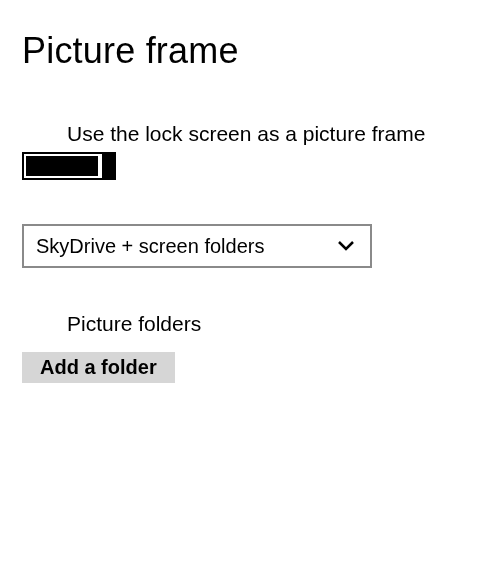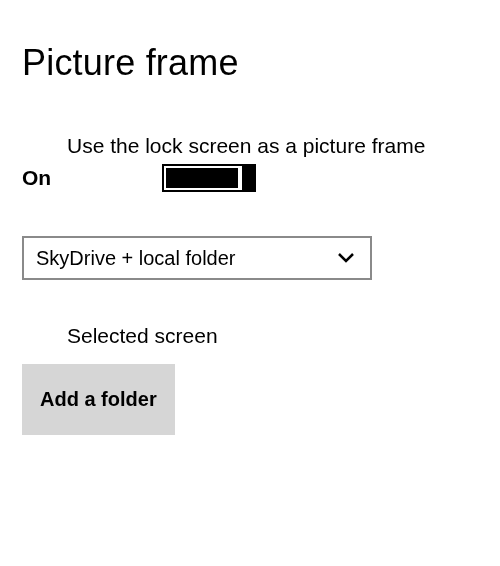--- a/index.html
+++ b/index.html
@@ -7,21 +7,21 @@
       padding: 26px 22px;
       font-family: "Segoe UI", "Segoe", Arial, sans-serif;
       background: #ffffff;
       color: #000000;
       width: 500px;
       box-sizing: border-box;
     }
     .page-title {
       font-size: 36px;
       font-weight: 300;
-      margin: 16px 0 50px 0;
+      margin: 4px 0 50px 0;
       letter-spacing: 0.2px;
     }
     .setting-block {
       margin-bottom: 44px;
     }
     .setting-label {
       font-size: 21px;
       font-weight: 400;
       margin-bottom: 6px;
       margin-left: 45px;
@@ -82,51 +82,50 @@
       width: 16px;
       height: 10px;
     }
     .chevron svg {
       display: block;
     }
     .add-folder-btn {
       margin-top: 10px;
       background: #d6d6d6;
       border: none;
-      padding: 24px 18px;
+      padding: 4px 18px;
       font-size: 20px;
       font-weight: 600;
       font-family: inherit;
       cursor: pointer;
       color: #000000;
     }
   </style>
 </head>
 <body>
 
 <h1 class="page-title">Picture frame</h1>
 
 <div class="setting-block">
   <div class="setting-label">Use the lock screen as a picture frame</div>
   <div class="toggle-row">
-    <div class="toggle-state">On</div>
     <div class="toggle-switch">
       <div class="toggle-fill"></div>
       <div class="toggle-thumb"></div>
     </div>
   </div>
 </div>
 
 <div class="setting-block">
   <div class="dropdown">
-    <span class="dropdown-value">SkyDrive + local folder</span>
+    <span class="dropdown-value">SkyDrive + screen folders</span>
     <span class="chevron">
       <svg viewBox="0 0 16 10" width="16" height="10">
         <polyline points="1,1 8,8 15,1" fill="none" stroke="#000000" stroke-width="2.5"></polyline>
       </svg>
     </span>
   </div>
 </div>
 
 <div class="setting-block">
-  <div class="setting-label">Selected screen</div>
+  <div class="setting-label">Picture folders</div>
   <button class="add-folder-btn">Add a folder</button>
 </div>
 
 </body></html>

